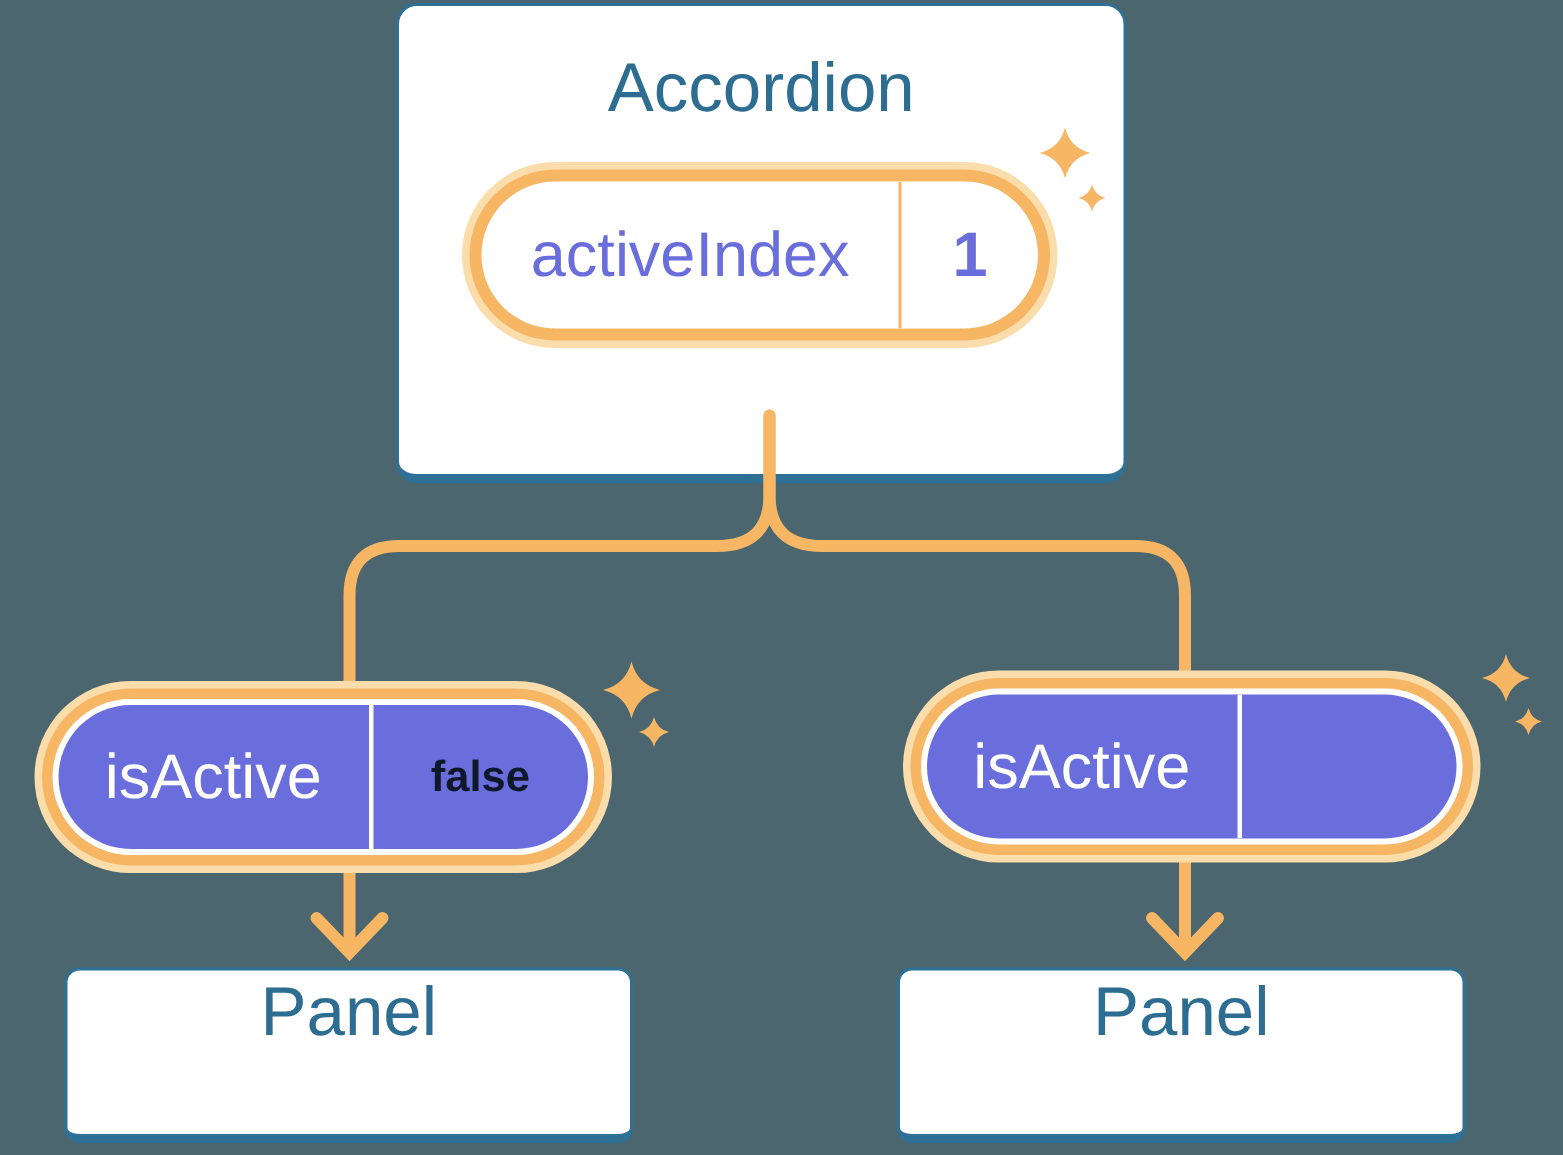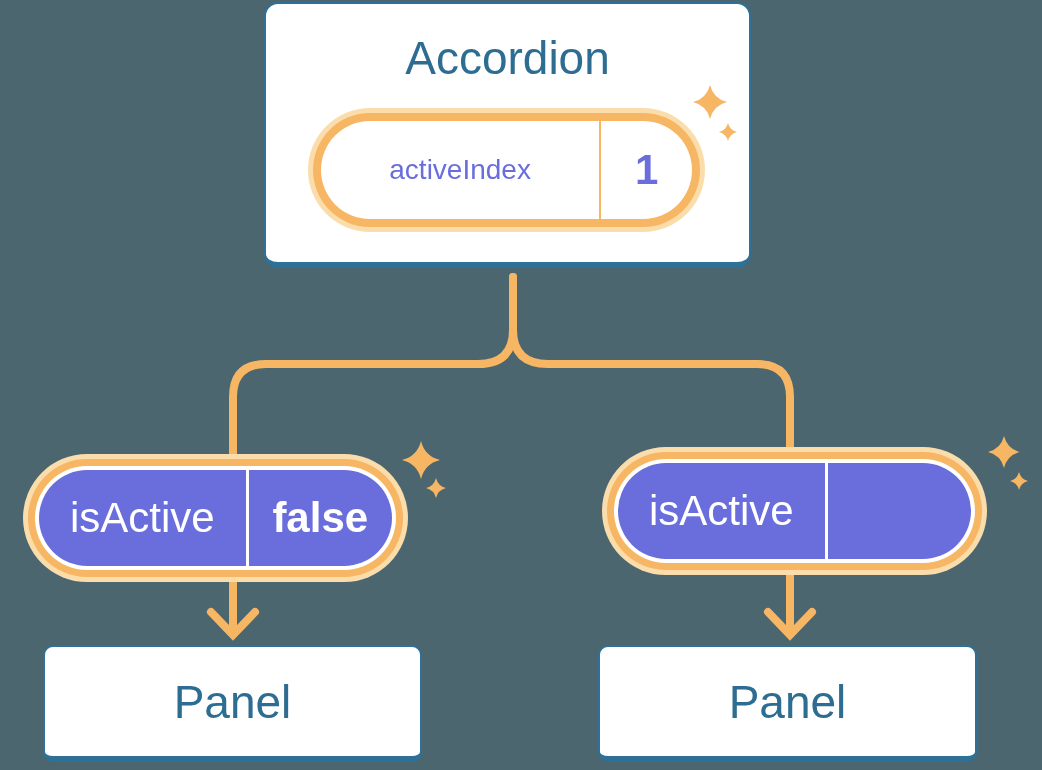--- a/index.html
+++ b/index.html
@@ -14,60 +14,60 @@
   
   .comp-box{
     position:absolute;
     background:#FFFFFF;
     border:2px solid #2F7097;
     border-bottom-width:6px;
     border-radius:14px;
     box-sizing:border-box;
     z-index:1;
   }
-  .accordion-box{left:264px;top:2px;width:487px;height:266px;}
+  .accordion-box{left:264px;top:2px;width:487px;height:320px;}
   .box-title{
     position:absolute;left:0;top:28px;width:100%;
     text-align:center;
     font-size:46px;line-height:52px;font-weight:500;
     color:#2E6D92;
   }
   .panel-box{
-    display:flex;align-items:center;justify-content:center;
+    display:flex;align-items:flex-start;justify-content:center;
     font-size:46px;font-weight:500;color:#2E6D92;
     border-radius:10px;
   }
   .panel-left{left:43px;top:645px;width:379px;height:117px;}
   .panel-right{left:598px;top:645px;width:379px;height:117px;}
 
   
   .state-pill{
     position:absolute;left:42px;top:104px;width:397px;height:124px;
     background:#FBDDAC;border-radius:999px;padding:5px;box-sizing:border-box;
   }
   .state-ring{width:100%;height:100%;background:#F6B664;border-radius:999px;padding:8px;box-sizing:border-box;}
   .state-core{width:100%;height:100%;background:#FFFFFF;border-radius:999px;display:flex;align-items:stretch;overflow:hidden;}
-  .state-label{flex:0 0 75%;display:flex;align-items:center;justify-content:center;color:#696EDC;font-size:28px;}
+  .state-label{flex:0 0 75%;display:flex;align-items:center;justify-content:center;color:#696EDC;font-size:42px;}
   .state-sep{flex:0 0 2px;background:#F6B664;}
   .state-value{flex:1;display:flex;align-items:center;justify-content:center;color:#696EDC;font-size:42px;font-weight:700;}
 
   
   .prop-pill{
     position:absolute;width:385px;height:128px;
     background:#FBDDAC;border-radius:999px;padding:5px;box-sizing:border-box;
     z-index:3;
   }
   .prop-left{left:23px;top:454px;}
   .prop-right{left:602px;top:447px;}
   .prop-ring{width:100%;height:100%;background:#F6B664;border-radius:999px;padding:7px;box-sizing:border-box;text-align:center;}
   .prop-white{width:100%;height:100%;background:#FFFFFF;border-radius:999px;padding:4px;box-sizing:border-box;}
   .prop-core{width:100%;height:100%;background:#696EDC;border-radius:999px;display:flex;align-items:stretch;overflow:hidden;}
   .prop-label{flex:0 0 58.5%;display:flex;align-items:center;justify-content:center;color:#FFFFFF;font-size:42px;}
   .prop-sep{flex:0 0 3px;background:#FFFFFF;}
-  .prop-value{flex:1;display:flex;align-items:center;justify-content:center;color:#ffffff;font-size:42px;font-weight:700;}
+  .prop-value{flex:1;display:flex;align-items:center;justify-content:center;color:#0f172a;font-size:29px;font-weight:700;}
 
   
   svg.connectors{position:absolute;left:0;top:0;z-index:2;pointer-events:none;}
   .line{fill:none;stroke:#F6B664;stroke-width:8;stroke-linecap:round;}
   .arrow{fill:none;stroke:#F6B664;stroke-width:8;stroke-linecap:round;stroke-linejoin:miter;}
   .sparkle{fill:#F6B664;}
 </style>
 </head>
 <body>
 

